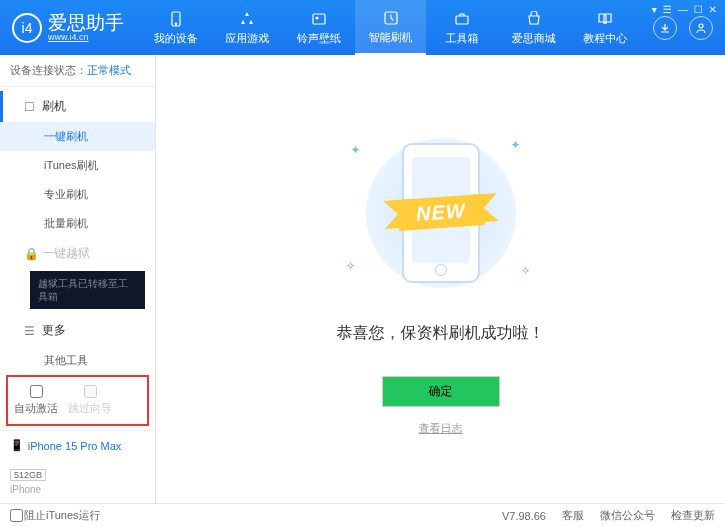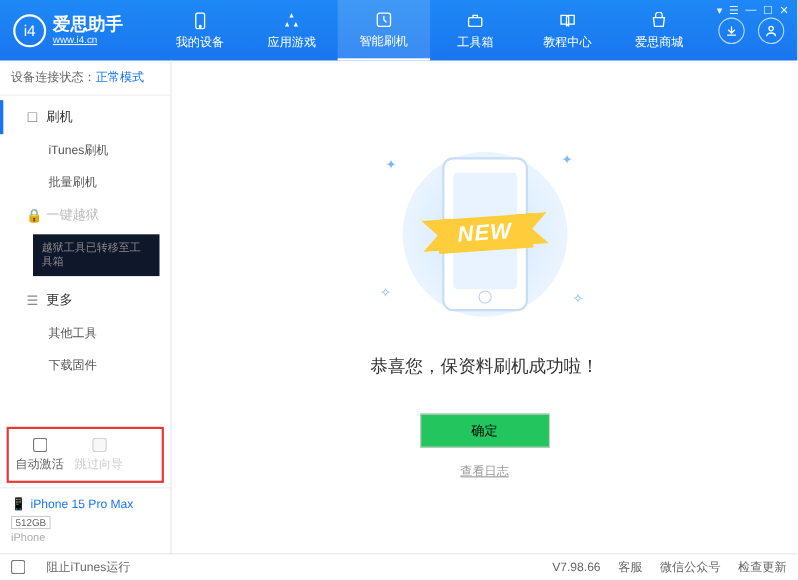--- a/index.html
+++ b/index.html
@@ -2,21 +2,21 @@
 <html><head>
 <meta charset="utf-8">
 <style>
 * { margin: 0; padding: 0; box-sizing: border-box; font-family: "Microsoft YaHei", sans-serif; }
 body { width: 725px; height: 527px; background: #fff; font-size: 12px; color: #333; overflow: hidden; }
 
 
 .header { height: 55px; background: linear-gradient(#1e88f5, #1976f0); display: flex; align-items: center; color: #fff; }
 .logo-area { display: flex; align-items: center; padding: 0 12px; width: 140px; }
 .logo-circle { width: 30px; height: 30px; border: 2px solid #fff; border-radius: 50%; display: flex; align-items: center; justify-content: center; font-weight: normal; font-size: 14px; margin-right: 6px; }
-.logo-text { font-size: 16px; font-weight: bold; line-height: 1; }
+.logo-text { font-size: 19px; font-weight: normal; line-height: 1; }
 .logo-url { font-size: 9px; opacity: 0.9; text-decoration: underline; }
 .nav { display: flex; flex: 1; height: 100%; }
 .nav-item { flex: 1; display: flex; flex-direction: column; align-items: center; justify-content: center; cursor: pointer; font-size: 11px; gap: 3px; }
 .nav-item.active { background: rgba(255,255,255,0.15); border-bottom: 2px solid #fff; }
 .nav-icon { width: 18px; height: 18px; display: flex; align-items: center; justify-content: center; }
 .header-right { display: flex; align-items: center; gap: 12px; padding: 0 12px; }
 .win-controls { position: absolute; top: 4px; right: 8px; display: flex; gap: 6px; font-size: 10px; }
 .win-btn { cursor: pointer; opacity: 0.9; }
 .circle-btn { width: 24px; height: 24px; border: 1.5px solid rgba(255,255,255,0.7); border-radius: 50%; display: flex; align-items: center; justify-content: center; cursor: pointer; }
 
@@ -35,21 +35,21 @@
 .side-item.active { background: #e8f1fe; color: #1976f0; }
 .side-note { margin: 2px 10px 6px 30px; padding: 6px 8px; background: #0f172a; color: #888; font-size: 10px; line-height: 1.3; }
 .group-icon { width: 12px; color: #888; }
 
 .checkbox-row { border: 2px solid #e53935; margin: 4px 6px; padding: 8px 6px; display: flex; gap: 10px; font-size: 11px; color: #666; }
 .checkbox-row label { display: flex; align-items: center; gap: 3px; cursor: pointer; flex-direction: column; }
 .checkbox-row input { cursor: pointer; }
 
 .device-info { padding: 8px 10px; border-top: 1px solid #eee; }
 .device-name { color: #1976f0; font-size: 11px; font-weight: 500; display: flex; align-items: center; gap: 4px; }
-.badge { display: inline-block; border: 1px solid #ccc; font-size: 9px; padding: 0 3px; margin-top: 4px; color: #666; }
+.badge { display: inline-block; border: 1px solid #ccc; font-size: 9px; padding: 0 3px; margin-top: 17px; color: #666; }
 .device-type { color: #aaa; font-size: 10px; margin-top: 3px; }
 
 
 .main { flex: 1; display: flex; flex-direction: column; align-items: center; justify-content: center; position: relative; }
 .illustration { position: relative; width: 200px; height: 180px; display: flex; align-items: center; justify-content: center; }
 .circle-bg { width: 150px; height: 150px; border-radius: 50%; background: radial-gradient(circle, #cfe6ff 0%, #eaf4ff 70%, transparent 100%); position: absolute; }
 .phone { width: 78px; height: 140px; background: #fff; border-radius: 10px; border: 2px solid #c7ddf5; position: relative; z-index: 2; }
 .phone::before { content: ""; position: absolute; top: 12px; left: 8px; right: 8px; bottom: 18px; background: #e8f3ff; border-radius: 4px; }
 .phone::after { content: ""; position: absolute; bottom: 5px; left: 50%; transform: translateX(-50%); width: 10px; height: 10px; border: 1.5px solid #b8d4f0; border-radius: 50%; }
 .ribbon { position: absolute; z-index: 3; background: #ffcd3c; color: #fff; font-weight: bold; font-size: 20px; font-style: italic; padding: 4px 18px; transform: rotate(-4deg); letter-spacing: 1px; }
@@ -100,20 +100,29 @@
       <span>我的设备</span>
     </div>
     <div class="nav-item">
       <span class="nav-icon">
           <svg width="16" height="16" viewBox="0 0 16 16" fill="#fff">
             <path d="M8 1l2 4h-4z M4 9l2 4h-4z M12 9l2 4h-4z"></path>
           </svg>
         </span>
       <span>应用游戏</span>
     </div>
+    <div class="nav-item">
+      <span class="nav-icon">
+          <svg width="16" height="16" viewBox="0 0 16 16" fill="none" stroke="#fff" stroke-width="1.2">
+            <rect x="2" y="3" width="12" height="10" rx="1"></rect>
+            <circle cx="6" cy="7" r="1" fill="#fff"></circle>
+          </svg>
+        </span>
+      <span>铃声壁纸</span>
+    </div>
     <div class="nav-item active">
       <span class="nav-icon">
           <svg width="16" height="16" viewBox="0 0 16 16" fill="none" stroke="#fff" stroke-width="1.2">
             <rect x="2" y="2" width="12" height="12" rx="2"></rect>
             <path d="M8 5v3l2 2" stroke-linecap="round"></path>
           </svg>
         </span>
       <span>智能刷机</span>
     </div>
     <div class="nav-item">
@@ -121,32 +130,32 @@
           <svg width="16" height="16" viewBox="0 0 16 16" fill="none" stroke="#fff" stroke-width="1.2">
             <rect x="2" y="5" width="12" height="8" rx="1"></rect>
             <path d="M6 5V3h4v2"></path>
           </svg>
         </span>
       <span>工具箱</span>
     </div>
     <div class="nav-item">
       <span class="nav-icon">
           <svg width="16" height="16" viewBox="0 0 16 16" fill="none" stroke="#fff" stroke-width="1.2">
+            <path d="M3 5h10l-1 8H4z M5 5V3a3 3 0 016 0v2"></path>
+          </svg>
+        </span>
+      <span>爱思商城</span>
+    </div>
+    <div class="nav-item">
+      <span class="nav-icon">
+          <svg width="16" height="16" viewBox="0 0 16 16" fill="none" stroke="#fff" stroke-width="1.2">
             <path d="M2 3h5a2 2 0 012 2v8a2 2 0 00-2-2H2zM14 3H9a2 2 0 00-2 2v8a2 2 0 012-2h5z"></path>
           </svg>
         </span>
       <span>教程中心</span>
-    </div>
-    <div class="nav-item">
-      <span class="nav-icon">
-          <svg width="16" height="16" viewBox="0 0 16 16" fill="none" stroke="#fff" stroke-width="1.2">
-            <path d="M3 5h10l-1 8H4z M5 5V3a3 3 0 016 0v2"></path>
-          </svg>
-        </span>
-      <span>爱思商城</span>
     </div>
   </div>
   <div class="header-right">
     <div class="circle-btn">
         <svg width="12" height="12" viewBox="0 0 12 12" fill="none" stroke="#fff" stroke-width="1.2">
           <path d="M6 2v6m-3-3l3 3 3-3M2 10h8"></path>
         </svg>
       </div>
     <div class="circle-btn">
         <svg width="12" height="12" viewBox="0 0 12 12" fill="none" stroke="#fff" stroke-width="1.2">
@@ -161,21 +170,23 @@
 
   <div class="sidebar">
     <div class="status-bar">
       <span>设备连接状态：</span><span class="status-val">正常模式</span>
     </div>
     <div class="side-nav">
       <div class="side-group accent">
         <span class="group-icon">☐</span>
         <span>刷机</span>
       </div>
+      <div class="side-item active">一键刷机</div>
       <div class="side-item">iTunes刷机</div>
+      <div class="side-item">专业刷机</div>
       <div class="side-item">批量刷机</div>
 
       <div class="side-group muted">
         <span class="group-icon">🔒</span>
         <span>一键越狱</span>
       </div>
       <div class="side-note">越狱工具已转移至工具箱</div>
 
       <div class="side-group">
         <span class="group-icon">☰</span>
@@ -218,21 +229,21 @@
       <div class="ribbon">NEW</div>
     </div>
     <div class="success-text">恭喜您，保资料刷机成功啦！</div>
     <button class="ok-btn">确定</button>
     <div class="log-link">查看日志</div>
   </div>
 </div>
 
 <div class="footer">
   <div class="footer-left">
-    <label style="display:flex;align-items:center;gap:19px;cursor:pointer">
+    <label style="display:flex;align-items:center;gap:1px;cursor:pointer">
       <input type="checkbox" style="">
       <span>阻止iTunes运行</span>
     </label>
   </div>
   <div class="footer-right">
     <span>V7.98.66</span>
     <span class="footer-link">客服</span>
     <span class="footer-link">微信公众号</span>
     <span class="footer-link">检查更新</span>
   </div>

